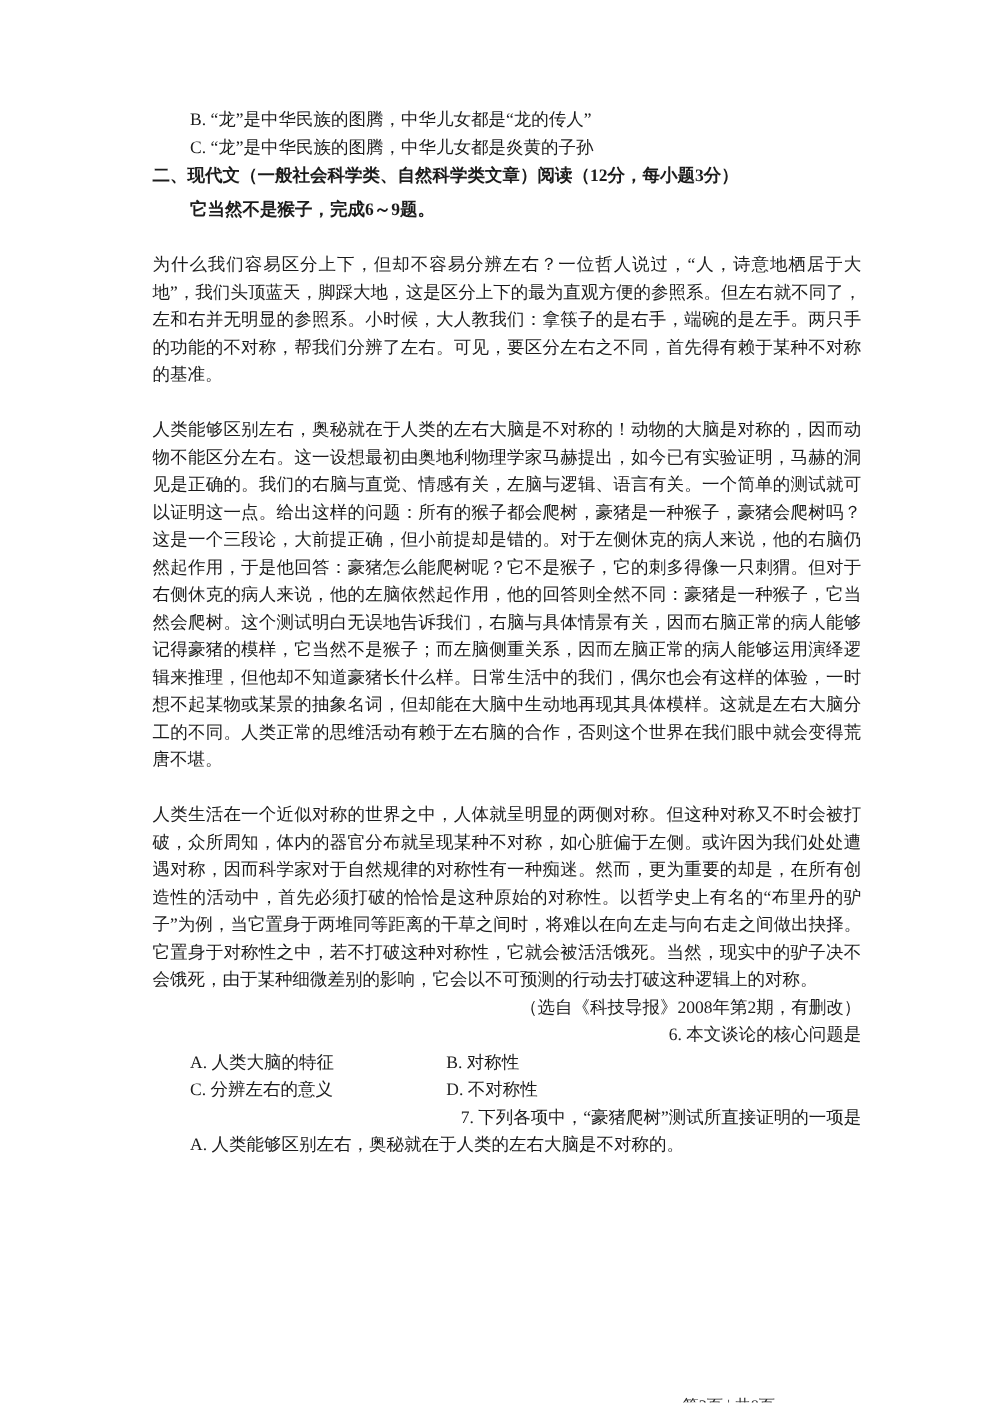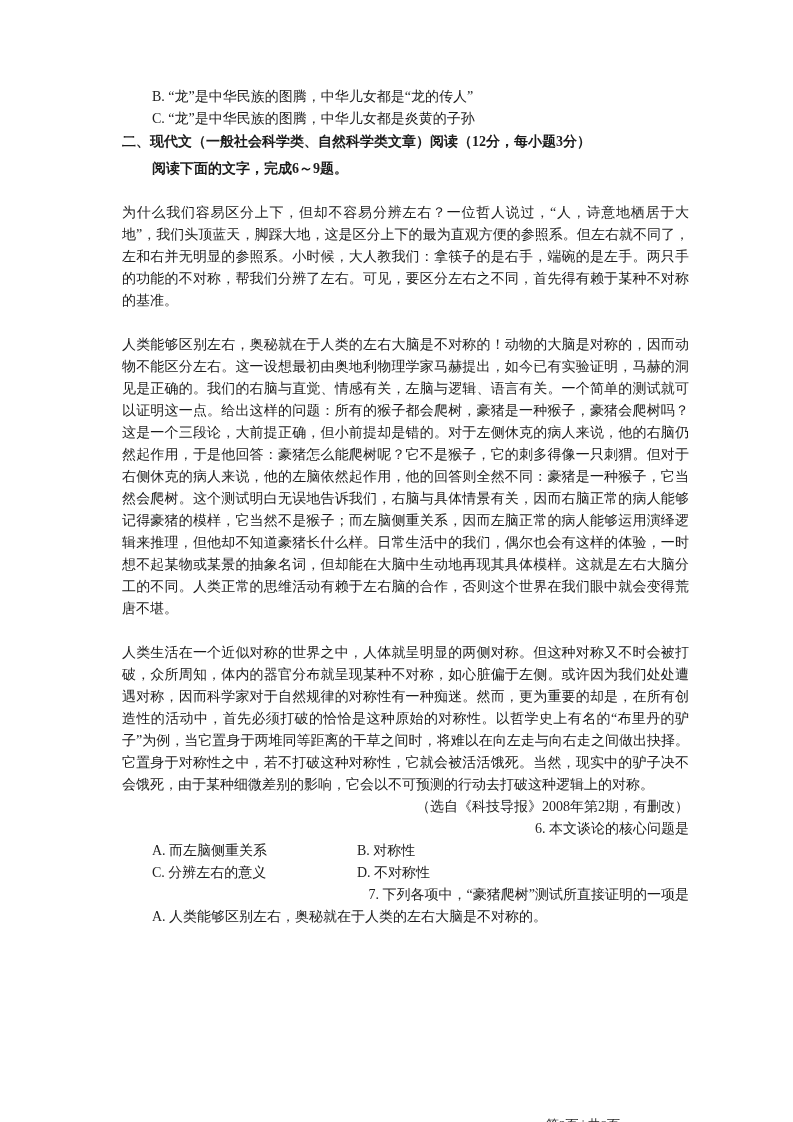--- a/index.html
+++ b/index.html
@@ -58,31 +58,31 @@
 </head>
 <body>
 
 <div class="page">
   <div class="content">
 
     <div class="opt-line">B. “龙”是中华民族的图腾，中华儿女都是“龙的传人”</div>
     <div class="opt-line">C. “龙”是中华民族的图腾，中华儿女都是炎黄的子孙</div>
 
     <div class="section-heading">二、现代文（一般社会科学类、自然科学类文章）阅读（12分，每小题3分）</div>
-    <div class="instruction">阅读下面的文字，完成6～9题。</div>
+    <div class="instruction">它当然不是猴子，完成6～9题。</div>
 
     <p class="para">为什么我们容易区分上下，但却不容易分辨左右？一位哲人说过，“人，诗意地栖居于大地”，我们头顶蓝天，脚踩大地，这是区分上下的最为直观方便的参照系。但左右就不同了，左和右并无明显的参照系。小时候，大人教我们：拿筷子的是右手，端碗的是左手。两只手的功能的不对称，帮我们分辨了左右。可见，要区分左右之不同，首先得有赖于某种不对称的基准。</p>
     <p class="para">人类能够区别左右，奥秘就在于人类的左右大脑是不对称的！动物的大脑是对称的，因而动物不能区分左右。这一设想最初由奥地利物理学家马赫提出，如今已有实验证明，马赫的洞见是正确的。我们的右脑与直觉、情感有关，左脑与逻辑、语言有关。一个简单的测试就可以证明这一点。给出这样的问题：所有的猴子都会爬树，豪猪是一种猴子，豪猪会爬树吗？这是一个三段论，大前提正确，但小前提却是错的。对于左侧休克的病人来说，他的右脑仍然起作用，于是他回答：豪猪怎么能爬树呢？它不是猴子，它的刺多得像一只刺猬。但对于右侧休克的病人来说，他的左脑依然起作用，他的回答则全然不同：豪猪是一种猴子，它当然会爬树。这个测试明白无误地告诉我们，右脑与具体情景有关，因而右脑正常的病人能够记得豪猪的模样，它当然不是猴子；而左脑侧重关系，因而左脑正常的病人能够运用演绎逻辑来推理，但他却不知道豪猪长什么样。日常生活中的我们，偶尔也会有这样的体验，一时想不起某物或某景的抽象名词，但却能在大脑中生动地再现其具体模样。这就是左右大脑分工的不同。人类正常的思维活动有赖于左右脑的合作，否则这个世界在我们眼中就会变得荒唐不堪。</p>
     <p class="para">人类生活在一个近似对称的世界之中，人体就呈明显的两侧对称。但这种对称又不时会被打破，众所周知，体内的器官分布就呈现某种不对称，如心脏偏于左侧。或许因为我们处处遭遇对称，因而科学家对于自然规律的对称性有一种痴迷。然而，更为重要的却是，在所有创造性的活动中，首先必须打破的恰恰是这种原始的对称性。以哲学史上有名的“布里丹的驴子”为例，当它置身于两堆同等距离的干草之间时，将难以在向左走与向右走之间做出抉择。它置身于对称性之中，若不打破这种对称性，它就会被活活饿死。当然，现实中的驴子决不会饿死，由于某种细微差别的影响，它会以不可预测的行动去打破这种逻辑上的对称。</p>
 
     <div class="source">（选自《科技导报》2008年第2期，有删改）</div>
 
     <div class="q-stem">6. 本文谈论的核心问题是</div>
     <div class="opts-grid">
-      <span>A. 而左脑侧重关系</span>
+      <span>A. 人类大脑的特征</span>
       <span>B. 对称性</span>
       <span>C. 分辨左右的意义</span>
       <span>D. 不对称性</span>
     </div>
 
     <div class="q-stem">7. 下列各项中，“豪猪爬树”测试所直接证明的一项是</div>
     <div class="opt-line">A. 人类能够区别左右，奥秘就在于人类的左右大脑是不对称的。</div>
 
   </div>
 

